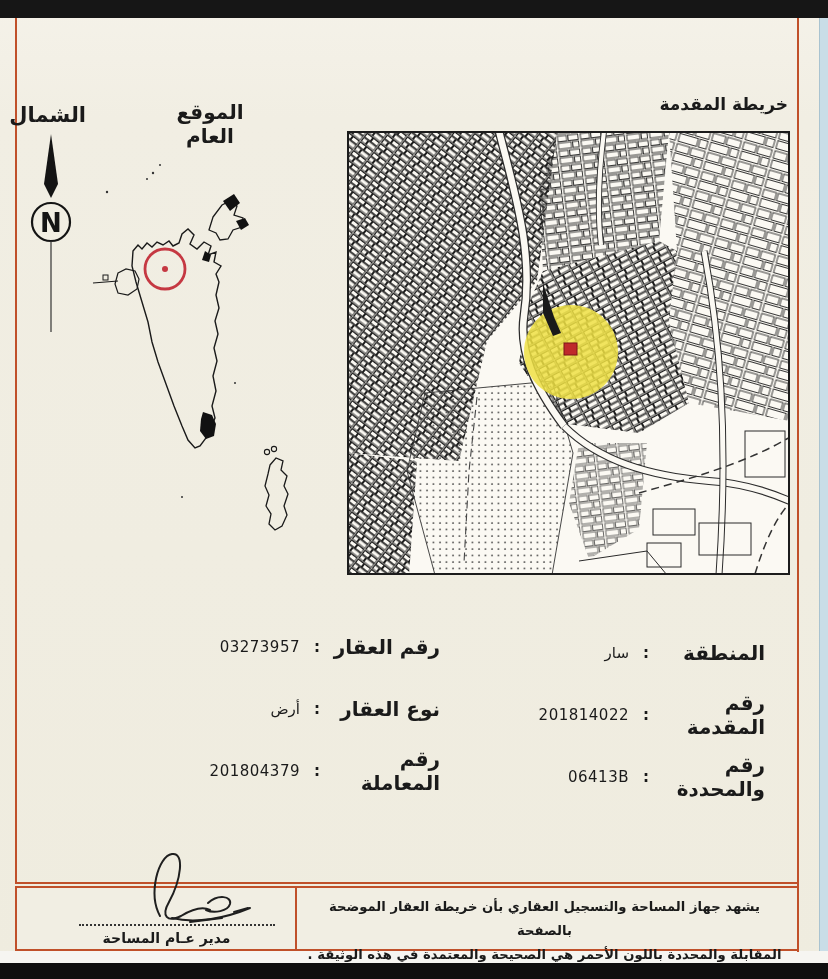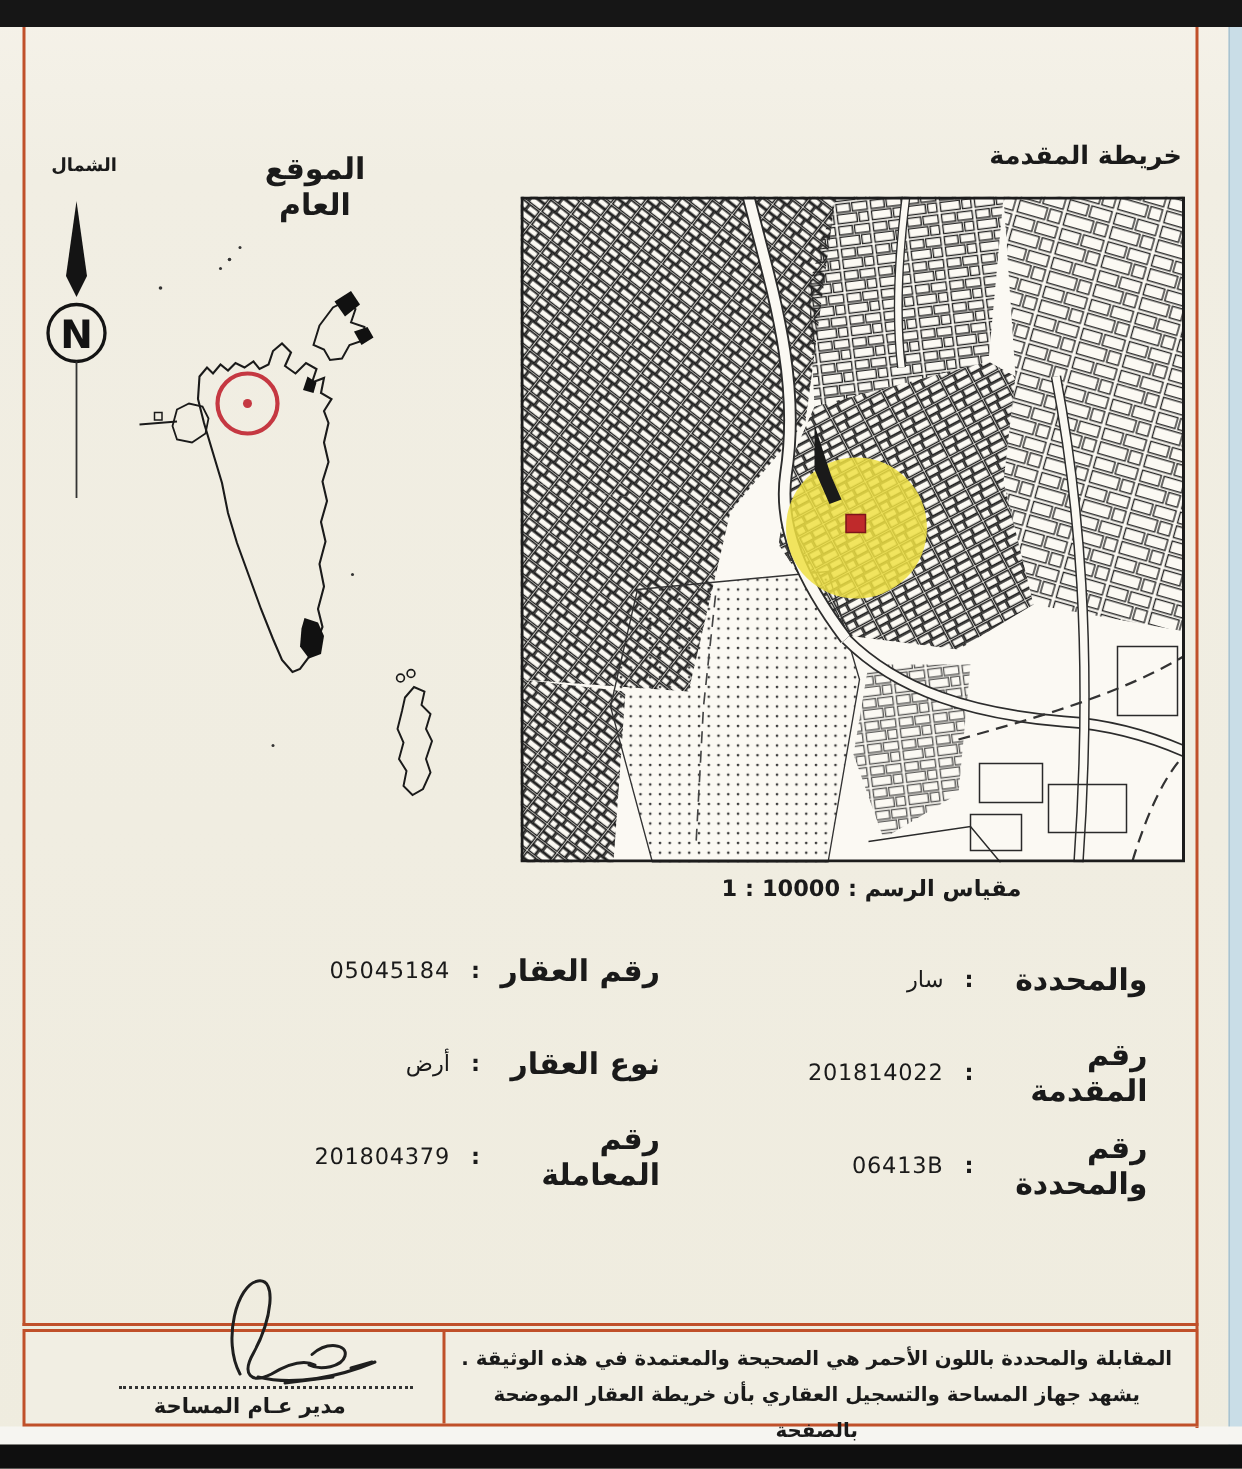--- a/index.html
+++ b/index.html
@@ -11,21 +11,21 @@
   .botlight{position:absolute;left:0;top:951px;width:828px;height:12px;background:#f6f5f1;}
   .bluestrip{position:absolute;left:819px;top:18px;width:9px;height:945px;background:#c9dde7;border-left:1px solid #a9c3d0;}
   .vline-l{position:absolute;left:15px;top:18px;width:2px;height:866px;background:#c0502a;}
   .vline-r{position:absolute;left:797px;top:18px;width:2px;height:934px;background:#c0502a;}
   .hline-main{position:absolute;left:15px;top:882px;width:784px;height:2px;background:#c0502a;}
   .strip-box{position:absolute;left:15px;top:886px;width:784px;height:65px;border:2px solid #c0502a;box-sizing:border-box;background:#f1eee3;}
   .strip-div{position:absolute;left:278px;top:0;width:2px;height:100%;background:#c0502a;}
   .title{position:absolute;font-weight:bold;font-size:17px;direction:rtl;}
   .t-sitemap{left:648px;top:94px;width:140px;text-align:right;}
   .t-general{left:155px;top:100px;width:110px;text-align:center;font-size:20px;}
-  .t-north{left:26px;top:103px;width:60px;text-align:center;font-size:12px;}
+  .t-north{left:26px;top:103px;width:60px;text-align:center;font-size:21px;}
   .mapframe{position:absolute;left:347px;top:131px;width:443px;height:444px;}
   .bahmap{position:absolute;left:85px;top:155px;width:220px;height:420px;}
   .compass{position:absolute;left:28px;top:132px;width:46px;height:202px;}
   .scaleline{position:absolute;left:436px;top:583px;width:290px;text-align:center;
              direction:rtl;font-weight:bold;font-size:15px;}
   .fcol{position:absolute;direction:rtl;}
   .fcol-right{left:430px;top:640px;width:335px;}
   .fcol-left{left:95px;top:634px;width:345px;}
   .frow{display:flex;align-items:center;height:26px;margin-bottom:36px;direction:rtl;}
   .flabel{font-weight:bold;font-size:20px;flex:0 0 auto;}
@@ -167,65 +167,64 @@
     <path d="M292,362 C342,348 400,332 443,306" stroke="#333" stroke-width="1.5" stroke-dasharray="8,5" fill="none"></path>
     <path d="M408,443 C418,410 430,385 443,372" stroke="#333" stroke-width="1.5" stroke-dasharray="8,5" fill="none"></path>
 
     <circle cx="224" cy="221" r="47" fill="#efe043" fill-opacity="0.85"></circle>
     <path d="M196,152 L207,186 214,202 206,205 196,182 Z" fill="#1a1a1a"></path>
     <rect x="217" y="212" width="13" height="12" fill="#bf2a2b" stroke="#7d151a" stroke-width="1"></rect>
 
     <rect x="1" y="1" width="441" height="442" fill="none" stroke="#1c1c1c" stroke-width="2"></rect>
   </svg>
 
-  <div class="scaleline">مقياس الرسم : 10000 : 1</div>
 
   <div class="fcol fcol-right fr">
     <div class="frow">
-      <span class="flabel">والمحددة</span>
+      <span class="flabel">المنطقة</span>
       <span class="fcolon">:</span>
       <span class="fvalue">سار</span>
     </div>
     <div class="frow">
       <span class="flabel">رقم المقدمة</span>
       <span class="fcolon">:</span>
       <span class="fvalue">201814022</span>
     </div>
     <div class="frow">
       <span class="flabel">رقم والمحددة</span>
       <span class="fcolon">:</span>
       <span class="fvalue">06413B</span>
     </div>
   </div>
 
   <div class="fcol fcol-left fl">
     <div class="frow">
       <span class="flabel">رقم العقار</span>
       <span class="fcolon">:</span>
-      <span class="fvalue">05045184</span>
+      <span class="fvalue">03273957</span>
     </div>
     <div class="frow">
       <span class="flabel">نوع العقار</span>
       <span class="fcolon">:</span>
       <span class="fvalue">أرض</span>
     </div>
     <div class="frow">
       <span class="flabel">رقم المعاملة</span>
       <span class="fcolon">:</span>
       <span class="fvalue">201804379</span>
     </div>
   </div>
 
   <div class="strip-box">
     <div class="strip-div"></div>
     <div class="dotline"></div>
     <div class="sig-title">مدير عـام المساحة</div>
     <div class="cert-text">
+      <div>يشهد جهاز المساحة والتسجيل العقاري بأن خريطة العقار الموضحة بالصفحة</div>
       <div>المقابلة والمحددة باللون الأحمر هي الصحيحة والمعتمدة في هذه الوثيقة .</div>
-      <div>يشهد جهاز المساحة والتسجيل العقاري بأن خريطة العقار الموضحة بالصفحة</div>
     </div>
   </div>
 
   <svg class="signature" viewBox="0 0 130 82">
     <g fill="none" stroke="#1f1f1f" stroke-width="2" stroke-linecap="round">
       <path d="M22,68 C10,46 20,8 34,6 C47,4 43,32 31,54 C23,68 29,75 43,68 C53,62 64,58 72,62"></path>
       <path d="M70,55 C80,46 94,48 92,56 C90,63 76,66 68,62"></path>
       <path d="M34,70 C58,76 88,70 112,60"></path>
       <path d="M52,74 L84,70"></path>
       <path d="M96,64 l14,-4"></path>

